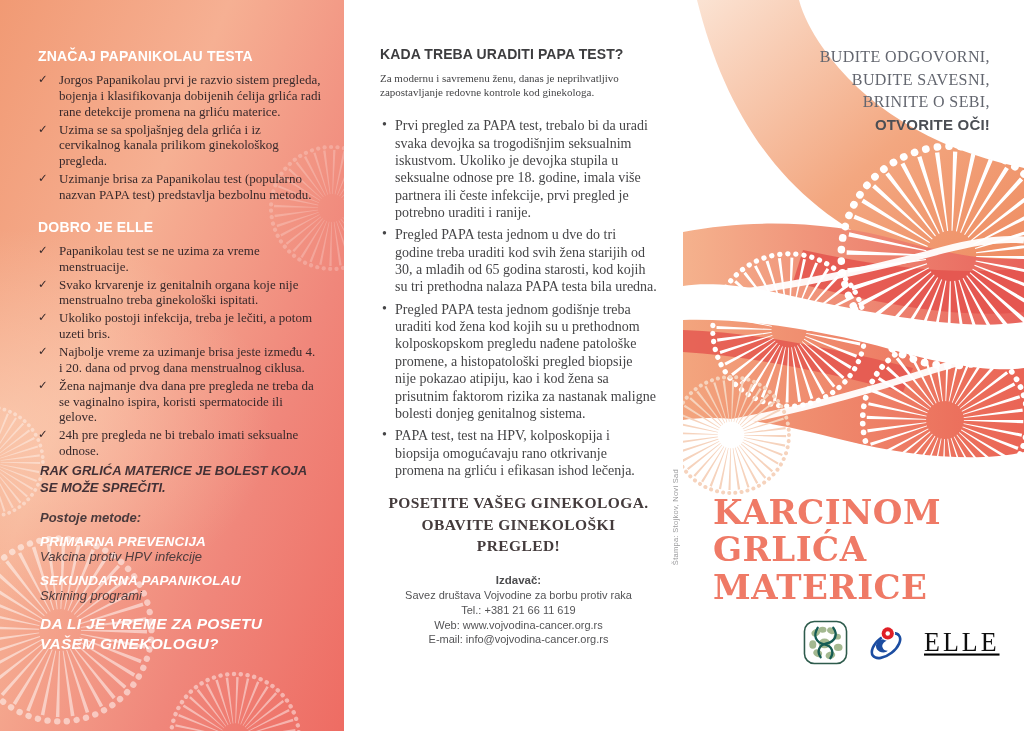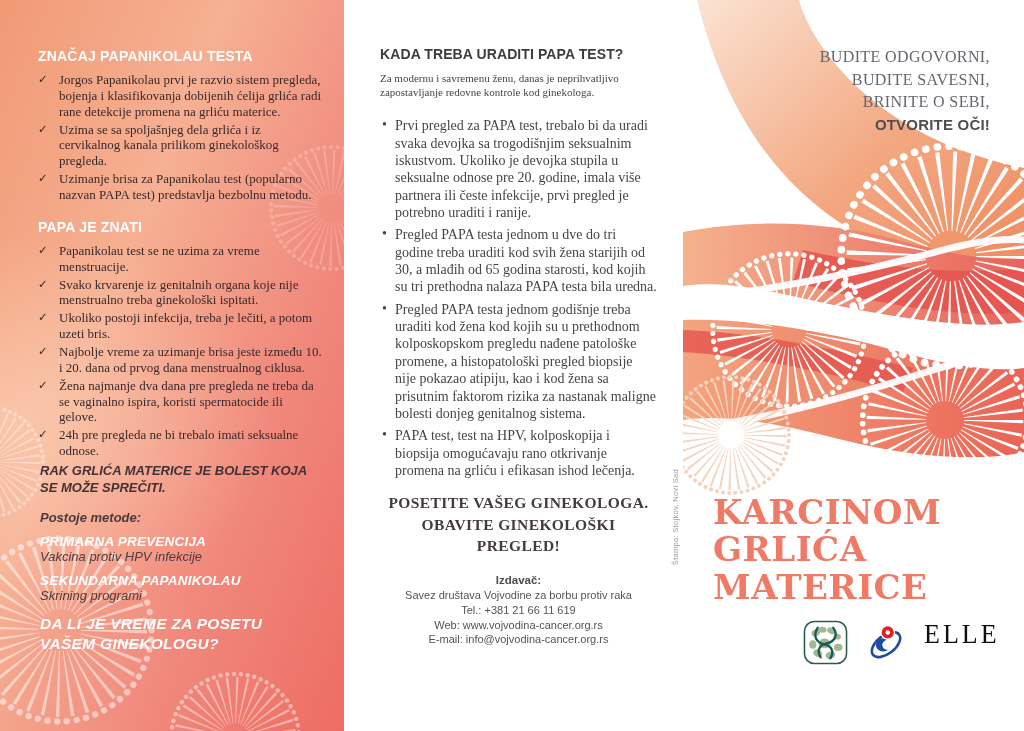--- a/index.html
+++ b/index.html
@@ -62,21 +62,21 @@
   
   .panel-right { position:absolute; left:683px; top:0; width:341px; height:731px; background:#ffffff; }
   .panel-right .art { position:absolute; left:0; top:0; }
   .rp-slogan { position:absolute; right:34px; top:46px; text-align:right; }
   .rp-slogan .line { font-family:"Liberation Serif", serif; font-size:16px; line-height:1.42;
     color:#63666f; letter-spacing:.4px;margin-left:44px; }
   .rp-slogan .emph { font-family:"Liberation Sans", sans-serif; font-weight:bold; font-size:15px;
     line-height:1.5; color:#4b4e54; letter-spacing:.2px; }
   .rp-title { position:absolute; left:30px; top:494px; font-family:"DejaVu Serif", serif;
     font-weight:bold; font-size:34px; line-height:1.1; color:#ef7a66; letter-spacing:.5px; }
-  .rp-logos { position:absolute; left:120px; top:620px; display:flex; align-items:flex-start; gap:18px; }
+  .rp-logos { position:absolute; left:120px; top:620px; display:flex; align-items:center; gap:18px;text-decoration:underline; }
   .elle-wordmark { font-family:"Liberation Serif", serif; font-size:26px; color:#0e0e0e;
     letter-spacing:3px; transform:scaleY(1.05); }
 </style>
 </head>
 <body>
 
 <div class="page">
 
   <div class="panel-left">
     <svg class="deco" viewBox="0 0 344 731" aria-hidden="true">
@@ -101,37 +101,37 @@
       <li>
         <span class="mk">✓</span>
         <span>Uzima se sa spoljašnjeg dela grlića i iz cervikalnog kanala prilikom ginekološkog pregleda.</span>
       </li>
       <li>
         <span class="mk">✓</span>
         <span>Uzimanje brisa za Papanikolau test (popularno nazvan PAPA test) predstavlja bezbolnu metodu.</span>
       </li>
     </ul>
 
-    <div class="lp-heading second">PAPA JE ZNATI</div>
+    <div class="lp-heading second">DOBRO JE ELLE</div>
     <ul class="checklist">
       <li>
         <span class="mk">✓</span>
         <span>Papanikolau test se ne uzima za vreme menstruacije.</span>
       </li>
       <li>
         <span class="mk">✓</span>
         <span>Svako krvarenje iz genitalnih organa koje nije menstrualno treba ginekološki ispitati.</span>
       </li>
       <li>
         <span class="mk">✓</span>
         <span>Ukoliko postoji infekcija, treba je lečiti, a potom uzeti bris.</span>
       </li>
       <li>
         <span class="mk">✓</span>
-        <span>Najbolje vreme za uzimanje brisa jeste između 10. i 20. dana od prvog dana menstrualnog ciklusa.</span>
+        <span>Najbolje vreme za uzimanje brisa jeste između 4. i 20. dana od prvog dana menstrualnog ciklusa.</span>
       </li>
       <li>
         <span class="mk">✓</span>
         <span>Žena najmanje dva dana pre pregleda ne treba da se vaginalno ispira, koristi spermatocide ili gelove.</span>
       </li>
       <li>
         <span class="mk">✓</span>
         <span>24h pre pregleda ne bi trebalo imati seksualne odnose.</span>
       </li>
     </ul>
@@ -147,21 +147,21 @@
     </div>
   </div>
 
   <div class="panel-middle">
     <div class="mp-heading">KADA TREBA URADITI PAPA TEST?</div>
     <div class="mp-intro">Za modernu i savremenu ženu, danas je neprihvatljivo zapostavljanje redovne kontrole kod ginekologa.</div>
 
     <ul class="dotlist">
       <li>
         <span class="mk">•</span>
-        <span>Prvi pregled za PAPA test, trebalo bi da uradi svaka devojka sa trogodišnjim seksualnim iskustvom. Ukoliko je devojka stupila u seksualne odnose pre 20. godine, imala više partnera ili česte infekcije, prvi pregled je potrebno uraditi i ranije.</span>
+        <span>Prvi pregled za PAPA test, trebalo bi da uradi svaka devojka sa trogodišnjim seksualnim iskustvom. Ukoliko je devojka stupila u seksualne odnose pre 18. godine, imala više partnera ili česte infekcije, prvi pregled je potrebno uraditi i ranije.</span>
       </li>
       <li>
         <span class="mk">•</span>
         <span>Pregled PAPA testa jednom u dve do tri godine treba uraditi kod svih žena starijih od 30, a mlađih od 65 godina starosti, kod kojih su tri prethodna nalaza PAPA testa bila uredna.</span>
       </li>
       <li>
         <span class="mk">•</span>
         <span>Pregled PAPA testa jednom godišnje treba uraditi kod žena kod kojih su u prethodnom kolposkopskom pregledu nađene patološke promene, a histopatološki pregled biopsije nije pokazao atipiju, kao i kod žena sa prisutnim faktorom rizika za nastanak maligne bolesti donjeg genitalnog sistema.</span>
       </li>
       <li>

